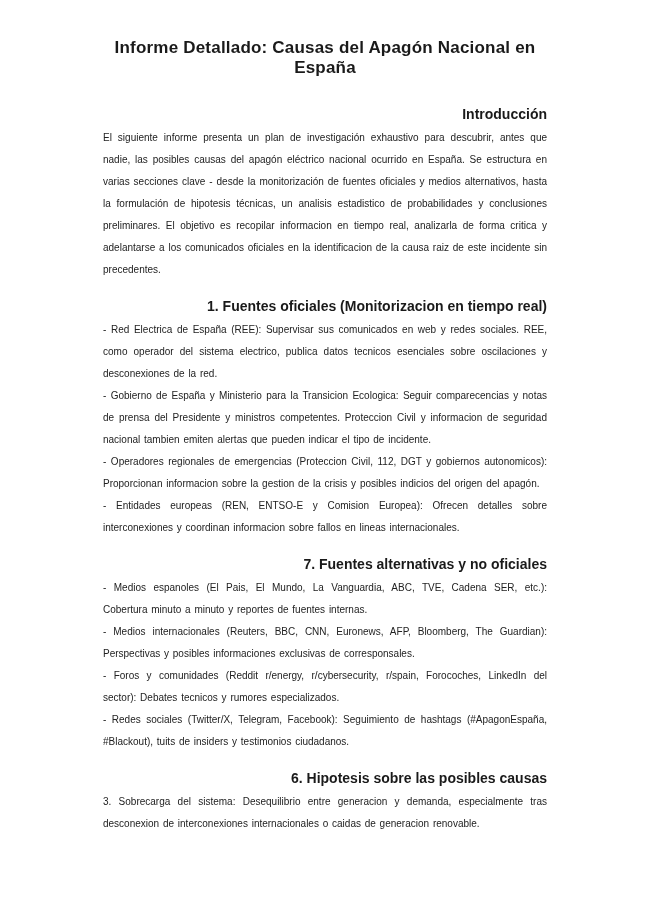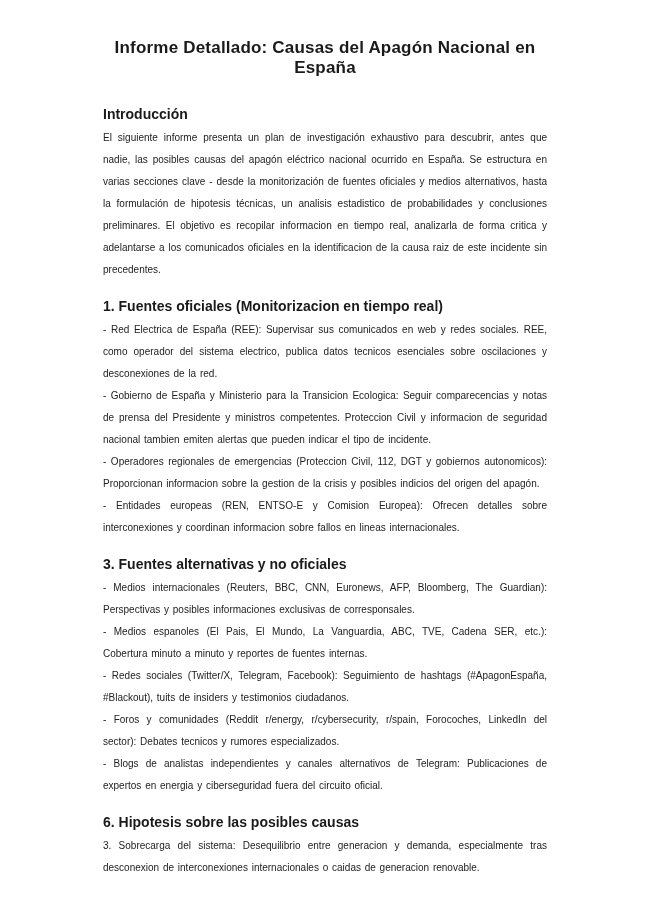--- a/index.html
+++ b/index.html
@@ -29,20 +29,21 @@
     color: #1a1a1a;
   }
   .section {
     margin: 0;
   }
   .section-heading {
     font-size: 14px;
     font-weight: bold;
     margin: 17px 0 5px 0;
     color: #1a1a1a;
+    text-align: right;
   }
   .section:first-of-type .section-heading {
     margin-top: 28px;
   }
   .para {
     font-size: 10px;
     line-height: 22px;
     margin: 0;
     text-align: justify;
     word-spacing: 1px;
@@ -63,26 +64,25 @@
 
   <section class="section">
     <h2 class="section-heading">1. Fuentes oficiales (Monitorizacion en tiempo real)</h2>
     <p class="para">- Red Electrica de España (REE): Supervisar sus comunicados en web y redes sociales. REE, como operador del sistema electrico, publica datos tecnicos esenciales sobre oscilaciones y desconexiones de la red.</p>
     <p class="para">- Gobierno de España y Ministerio para la Transicion Ecologica: Seguir comparecencias y notas de prensa del Presidente y ministros competentes. Proteccion Civil y informacion de seguridad nacional tambien emiten alertas que pueden indicar el tipo de incidente.</p>
     <p class="para">- Operadores regionales de emergencias (Proteccion Civil, 112, DGT y gobiernos autonomicos): Proporcionan informacion sobre la gestion de la crisis y posibles indicios del origen del apagón.</p>
     <p class="para">- Entidades europeas (REN, ENTSO-E y Comision Europea): Ofrecen detalles sobre interconexiones y coordinan informacion sobre fallos en lineas internacionales.</p>
   </section>
 
   <section class="section">
-    <h2 class="section-heading">3. Fuentes alternativas y no oficiales</h2>
+    <h2 class="section-heading">7. Fuentes alternativas y no oficiales</h2>
+    <p class="para">- Medios espanoles (El Pais, El Mundo, La Vanguardia, ABC, TVE, Cadena SER, etc.): Cobertura minuto a minuto y reportes de fuentes internas.</p>
     <p class="para">- Medios internacionales (Reuters, BBC, CNN, Euronews, AFP, Bloomberg, The Guardian): Perspectivas y posibles informaciones exclusivas de corresponsales.</p>
-    <p class="para">- Medios espanoles (El Pais, El Mundo, La Vanguardia, ABC, TVE, Cadena SER, etc.): Cobertura minuto a minuto y reportes de fuentes internas.</p>
+    <p class="para">- Foros y comunidades (Reddit r/energy, r/cybersecurity, r/spain, Forocoches, LinkedIn del sector): Debates tecnicos y rumores especializados.</p>
     <p class="para">- Redes sociales (Twitter/X, Telegram, Facebook): Seguimiento de hashtags (#ApagonEspaña, #Blackout), tuits de insiders y testimonios ciudadanos.</p>
-    <p class="para">- Foros y comunidades (Reddit r/energy, r/cybersecurity, r/spain, Forocoches, LinkedIn del sector): Debates tecnicos y rumores especializados.</p>
-    <p class="para">- Blogs de analistas independientes y canales alternativos de Telegram: Publicaciones de expertos en energia y ciberseguridad fuera del circuito oficial.</p>
   </section>
 
   <section class="section">
     <h2 class="section-heading">6. Hipotesis sobre las posibles causas</h2>
     <p class="para">3. Sobrecarga del sistema: Desequilibrio entre generacion y demanda, especialmente tras desconexion de interconexiones internacionales o caidas de generacion renovable.</p>
 
   </section>
 
 </div>
 

